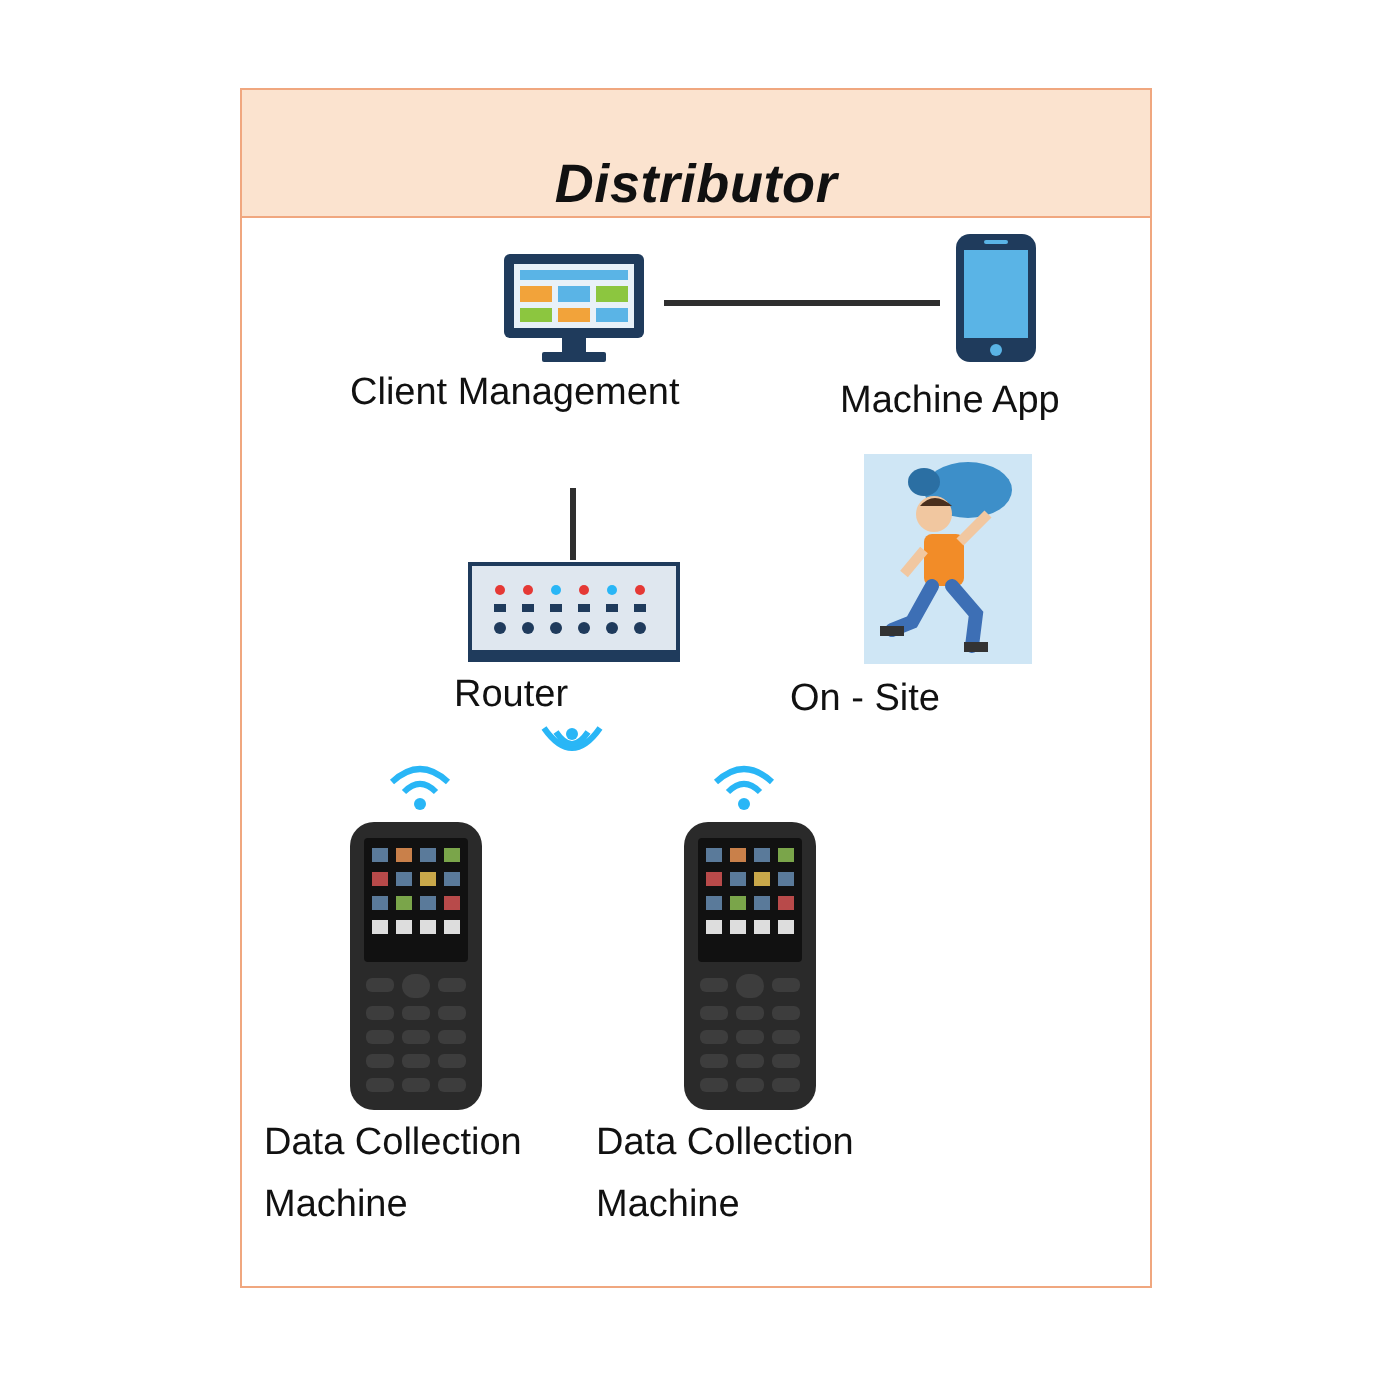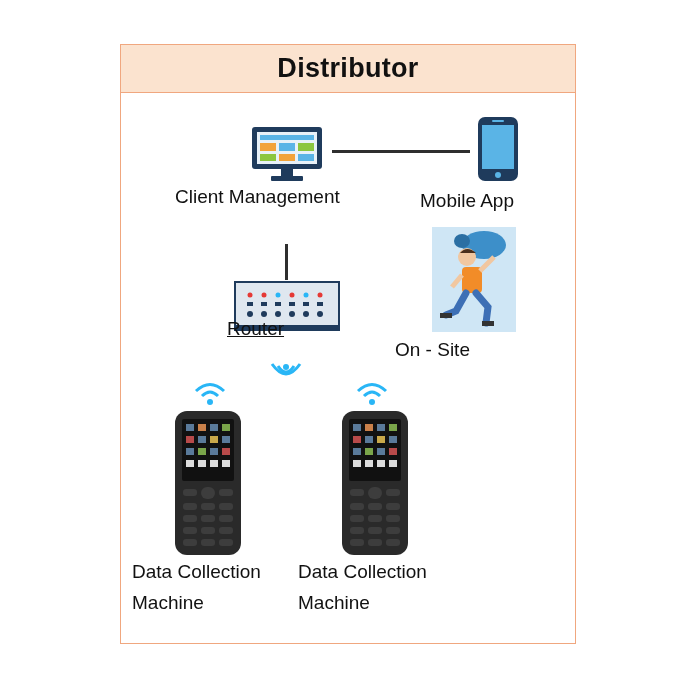--- a/index.html
+++ b/index.html
@@ -1,22 +1,22 @@
 <!DOCTYPE html>
 <html><head>
 <meta charset="utf-8">
 <style>
   html, body { margin: 0; padding: 0; background: #ffffff; }
   body { width: 700px; height: 700px; position: relative; overflow: hidden;
          font-family: "Liberation Sans", "DejaVu Sans", sans-serif; color: #111; }
   .frame { position: absolute; left: 120px; top: 44px; width: 456px; height: 600px;
            border: 1.5px solid #f0a77f; box-sizing: border-box; background: #fff; }
-  .header { position: absolute; left: 0; top: 0; width: 100%; height: 48px;
+  .header { position: absolute; left: 0; top: 0; width: 100%; height: 64px;
             background: #fbe3cf; border-bottom: 1.5px solid #f0a77f; box-sizing: border-box;
-            display: flex; align-items: center; justify-content: center; }
+            display: flex; align-items: flex-end; justify-content: center; font-style: italic; }
   .header-title { font-size: 27px; font-weight: bold; letter-spacing: 0.3px; color: #111; }
   .abs { position: absolute; }
   .label { position: absolute; font-size: 19px; text-align: left; line-height: 31px; color: #111; white-space: nowrap; }
   .line { position: absolute; background: #2f2f2f; }
 </style>
 </head>
 <body>
 
 <div class="frame">
   <div class="header">
@@ -47,21 +47,21 @@
 </div>
 
 <div class="abs" style="left:477px; top:116px; width:42px; height:66px;">
   <svg width="42" height="66" viewBox="0 0 42 66">
     <rect x="1" y="1" width="40" height="64" rx="7" fill="#1f3b5c"></rect>
     <rect x="5" y="9" width="32" height="44" fill="#5ab4e6"></rect>
     <rect x="15" y="4" width="12" height="2" rx="1" fill="#5ab4e6"></rect>
     <circle cx="21" cy="59" r="3" fill="#5ab4e6"></circle>
   </svg>
 </div>
-<div class="label" style="left:420px; top:185px; width:150px;">Mobile App</div>
+<div class="label" style="left:420px; top:185px; width:150px;">Machine App</div>
 
 <div class="abs" style="left:234px; top:281px; width:106px; height:50px;">
   <svg width="106" height="50" viewBox="0 0 106 50">
     <rect x="1" y="1" width="104" height="48" fill="#dfe7ef" stroke="#1f3b5c" stroke-width="2"></rect>
     <rect x="1" y="44" width="104" height="5" fill="#1f3b5c"></rect>
     <g>
       <circle cx="16" cy="14" r="2.5" fill="#e53935"></circle>
         <rect x="13" y="21" width="6" height="4" fill="#1f3b5c"></rect>
         <circle cx="16" cy="33" r="3" fill="#1f3b5c"></circle>
       <circle cx="30" cy="14" r="2.5" fill="#e53935"></circle>
@@ -75,21 +75,21 @@
         <circle cx="58" cy="33" r="3" fill="#1f3b5c"></circle>
       <circle cx="72" cy="14" r="2.5" fill="#29b6f6"></circle>
         <rect x="69" y="21" width="6" height="4" fill="#1f3b5c"></rect>
         <circle cx="72" cy="33" r="3" fill="#1f3b5c"></circle>
       <circle cx="86" cy="14" r="2.5" fill="#e53935"></circle>
         <rect x="83" y="21" width="6" height="4" fill="#1f3b5c"></rect>
         <circle cx="86" cy="33" r="3" fill="#1f3b5c"></circle>
     </g>
   </svg>
 </div>
-<div class="label" style="left:227px; top:313px; width:120px;text-decoration:underline;">Router</div>
+<div class="label" style="left:227px; top:332px; width:120px;">Router</div>
 
 <div class="abs" style="left:268px; top:360px; width:36px; height:26px;">
   <svg width="36" height="26" viewBox="0 0 36 26">
     <path d="M4 4 Q18 24 32 4" fill="none" stroke="#29b6f6" stroke-width="3"></path>
     <path d="M10 6 Q18 18 26 6" fill="none" stroke="#29b6f6" stroke-width="3"></path>
     <circle cx="18" cy="7" r="3" fill="#29b6f6"></circle>
   </svg>
 </div>
 
 <div class="abs" style="left:432px; top:227px; width:84px; height:105px;">

